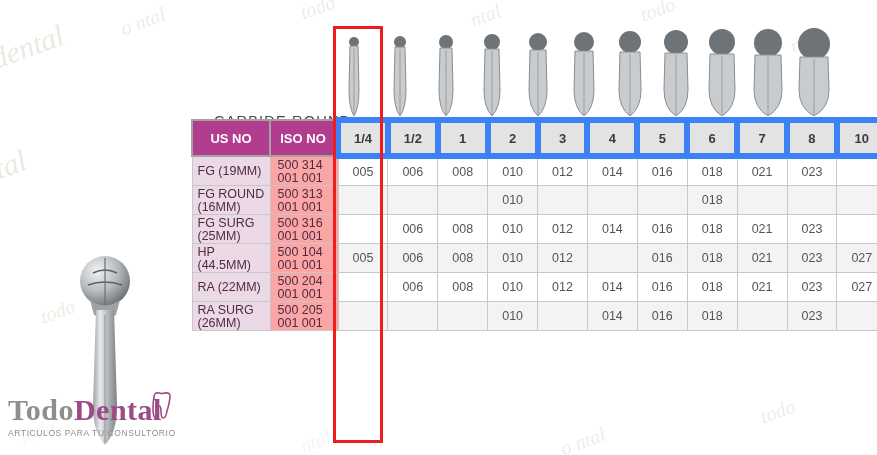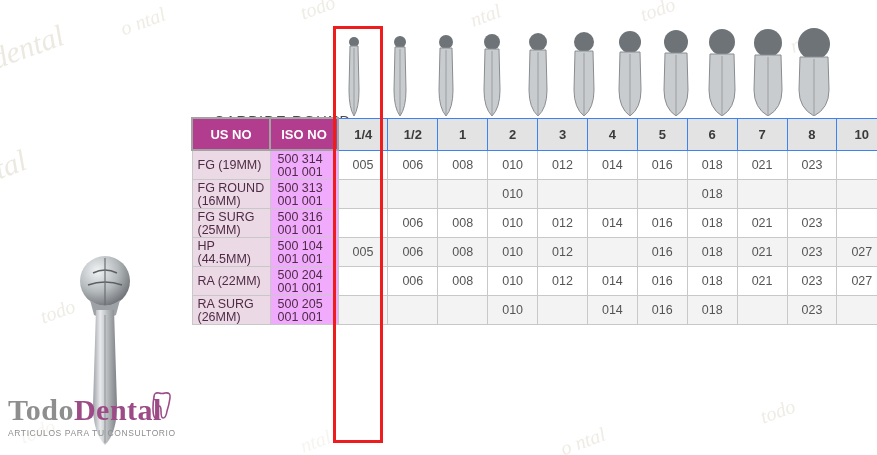--- a/index.html
+++ b/index.html
@@ -66,32 +66,32 @@
     background:#b23c8e;
     color:#ffffff;
     font-weight:bold;
     font-size:13px;
     height:30px;
     border:2px solid #a3a3a3;
   }
   thead th.num{
     background:#e3e3e3;
     color:#3b3b3b;
-    border:1px solid #3b82f6;
+    border:6px solid #3b82f6;
   }
   tbody tr td.lbl{
     background:#ecd9e6;
     color:#4f2c45;
     text-align:left;
     padding-left:5px;
     font-size:12.5px;
     font-weight:normal;
   }
   tbody tr td.iso{
-    background:#f0abfc;
+    background:#fca5a5;
     color:#4f2c45;
     text-align:left;
     padding-left:7px;
     font-size:12.5px;
   }
   tbody tr.alt td.num{background:#f3f3f3;}
   tbody tr td.num{font-size:12.5px;color:#555;}
   .cell-two{line-height:13px;padding-top:2px;}
   .cell-two span{display:block;}
 

